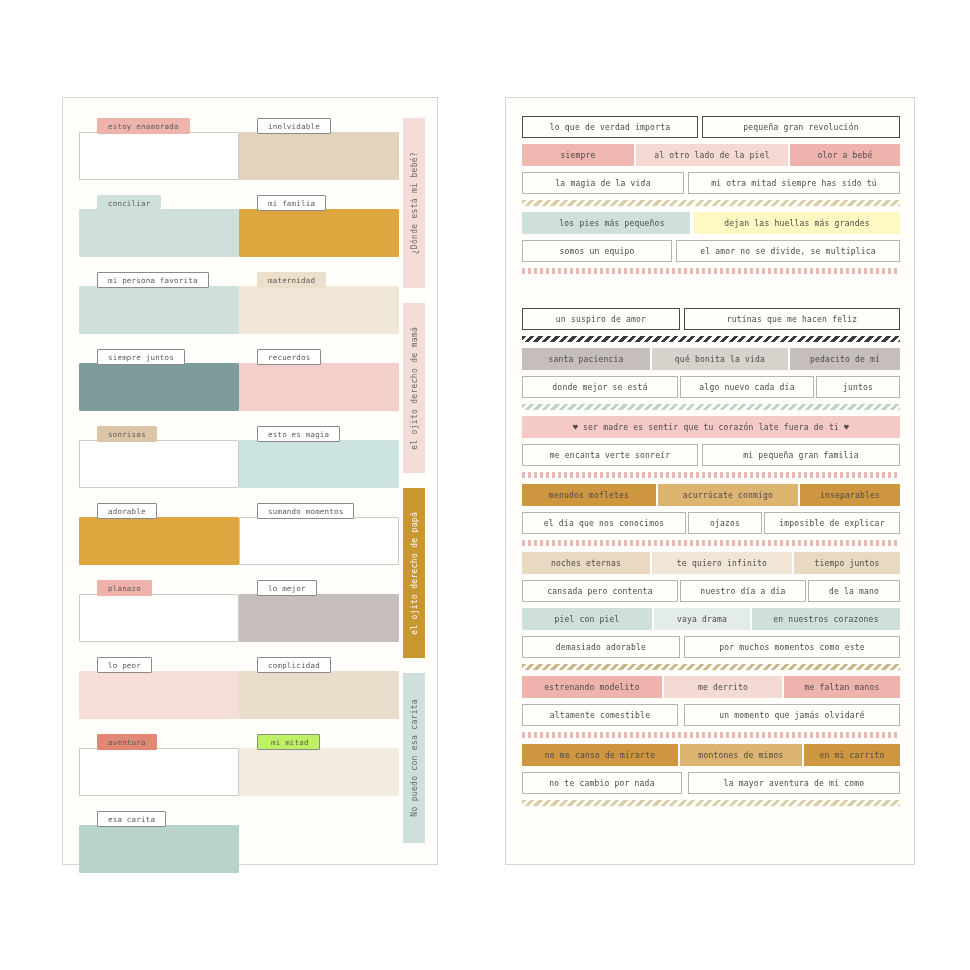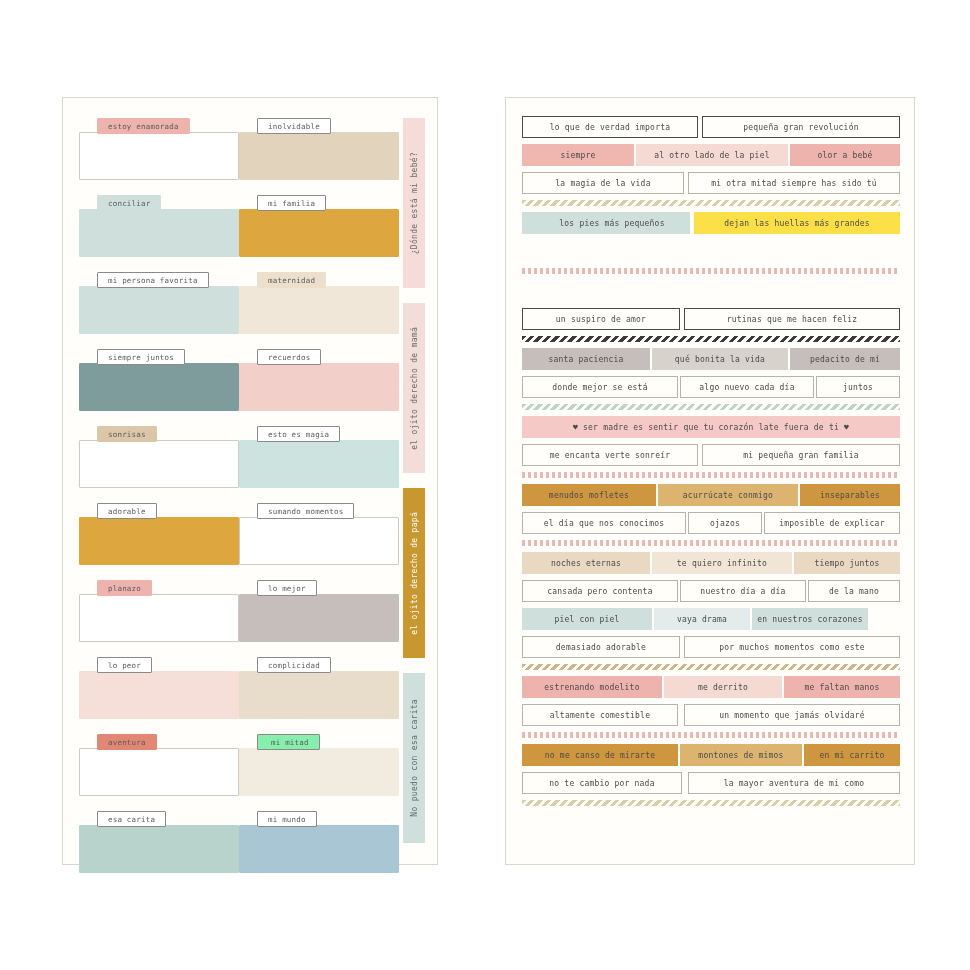--- a/index.html
+++ b/index.html
@@ -191,25 +191,21 @@
         <div class="tab-sticker">
           <div class="body" style="background: rgb(198, 190, 187); border: 1px solid rgb(198, 190, 187);"></div>
           <div class="tab" style="background: rgb(255, 255, 255); border: 1px solid rgb(138, 138, 138);">lo mejor</div>
         </div>
         <div class="tab-sticker">
           <div class="body" style="background: rgb(232, 220, 203); border: 1px solid rgb(232, 220, 203);"></div>
           <div class="tab" style="background: rgb(255, 255, 255); border: 1px solid rgb(138, 138, 138);">complicidad</div>
         </div>
         <div class="tab-sticker">
           <div class="body" style="background: rgb(242, 236, 224); border: 1px solid rgb(242, 236, 224);"></div>
-          <div class="tab" style="background: #86efac; border: 1px solid rgb(138, 138, 138); padding-left: 13px;">mi mitad</div>
-        </div>
-        <div class="tab-sticker">
-          <div class="body" style="background: rgb(168, 198, 212); border: 1px solid rgb(168, 198, 212);"></div>
-          <div class="tab" style="background: rgb(255, 255, 255); border: 1px solid rgb(138, 138, 138);">mi mundo</div>
+          <div class="tab" style="background: #bef264; border: 1px solid rgb(138, 138, 138); padding-left: 13px;">mi mitad</div>
         </div>
       </div>
     <div id="ribbons">
         <div class="ribbon" style="--rc: #fffefb; left: 340px; top: 20px; height: 170px; background: rgb(246, 220, 216);">
           <span style="color: rgb(107, 107, 107);">¿Dónde está mi bebé?</span>
         </div>
         <div class="ribbon" style="--rc: #fffefb; left: 340px; top: 205px; height: 170px; background: rgb(243, 221, 216);">
           <span style="color: rgb(107, 107, 107);">el ojito derecho de mamá</span>
         </div>
         <div class="ribbon" style="--rc: #fffefb; left: 340px; top: 390px; height: 170px; background: rgb(200, 151, 47);">
@@ -236,21 +232,26 @@
       </div>
       <div class="row" style="top: 74px; height: 22px;">
         <div class="chip thin" style="width: 162px; background: rgb(255, 254, 251);">la magia de la vida</div>
         <div class="sep" style="width: 4px;"></div>
         <div class="chip thin" style="width: 212px; background: rgb(255, 254, 251);">mi otra mitad siempre has sido tú</div>
       </div>
       <div class="strip zig" style="top: 102px;"></div>
       <div class="row" style="top: 114px; height: 22px;">
         <div class="chip" style="width: 168px; background: rgb(207, 224, 220); padding-left: 12px;">los pies más pequeños</div>
         <div class="sep" style="width: 4px;"></div>
-        <div class="chip" style="width: 206px; background: #fde047;">dejan las huellas más grandes</div>
+        <div class="chip" style="width: 206px; background: #fef9c3;">dejan las huellas más grandes</div>
+      </div>
+      <div class="row" style="top: 142px; height: 22px;">
+        <div class="chip thin" style="width: 150px; background: rgb(255, 254, 251);">somos un equipo</div>
+        <div class="sep" style="width: 4px;"></div>
+        <div class="chip thin" style="width: 224px; background: rgb(255, 254, 251);">el amor no se divide, se multiplica</div>
       </div>
       <div class="strip dot" style="top: 170px;"></div>
       <div class="row" style="top: 210px; height: 22px;">
         <div class="chip outline" style="width: 158px; background: rgb(255, 254, 251);">un suspiro de amor</div>
         <div class="sep" style="width: 4px;"></div>
         <div class="chip outline" style="width: 216px; background: rgb(255, 254, 251);">rutinas que me hacen feliz</div>
       </div>
       <div class="strip bw" style="top: 238px;"></div>
       <div class="row" style="top: 250px; height: 22px;">
         <div class="chip" style="width: 128px; background: rgb(198, 190, 187);">santa paciencia</div>
@@ -303,21 +304,21 @@
         <div class="sep" style="width: 2px;"></div>
         <div class="chip thin" style="width: 126px; background: rgb(255, 254, 251);">nuestro día a día</div>
         <div class="sep" style="width: 2px;"></div>
         <div class="chip thin" style="width: 92px; background: rgb(255, 254, 251);">de la mano</div>
       </div>
       <div class="row" style="top: 510px; height: 22px;">
         <div class="chip" style="width: 130px; background: rgb(207, 224, 220);">piel con piel</div>
         <div class="sep" style="width: 2px;"></div>
         <div class="chip" style="width: 96px; background: rgb(227, 236, 234);">vaya drama</div>
         <div class="sep" style="width: 2px;"></div>
-        <div class="chip" style="width: 116px; background: rgb(207, 224, 220);">en nuestros corazones</div>
+        <div class="chip" style="width: 148px; background: rgb(207, 224, 220);">en nuestros corazones</div>
       </div>
       <div class="row" style="top: 538px; height: 22px;">
         <div class="chip thin" style="width: 158px; background: rgb(255, 254, 251); text-align: right;">demasiado adorable</div>
         <div class="sep" style="width: 4px;"></div>
         <div class="chip thin" style="width: 216px; background: rgb(255, 254, 251);">por muchos momentos como este</div>
       </div>
       <div class="strip tan" style="top: 566px;"></div>
       <div class="row" style="top: 578px; height: 22px;">
         <div class="chip" style="width: 140px; background: rgb(239, 179, 174);">estrenando modelito</div>
         <div class="sep" style="width: 2px;"></div>

